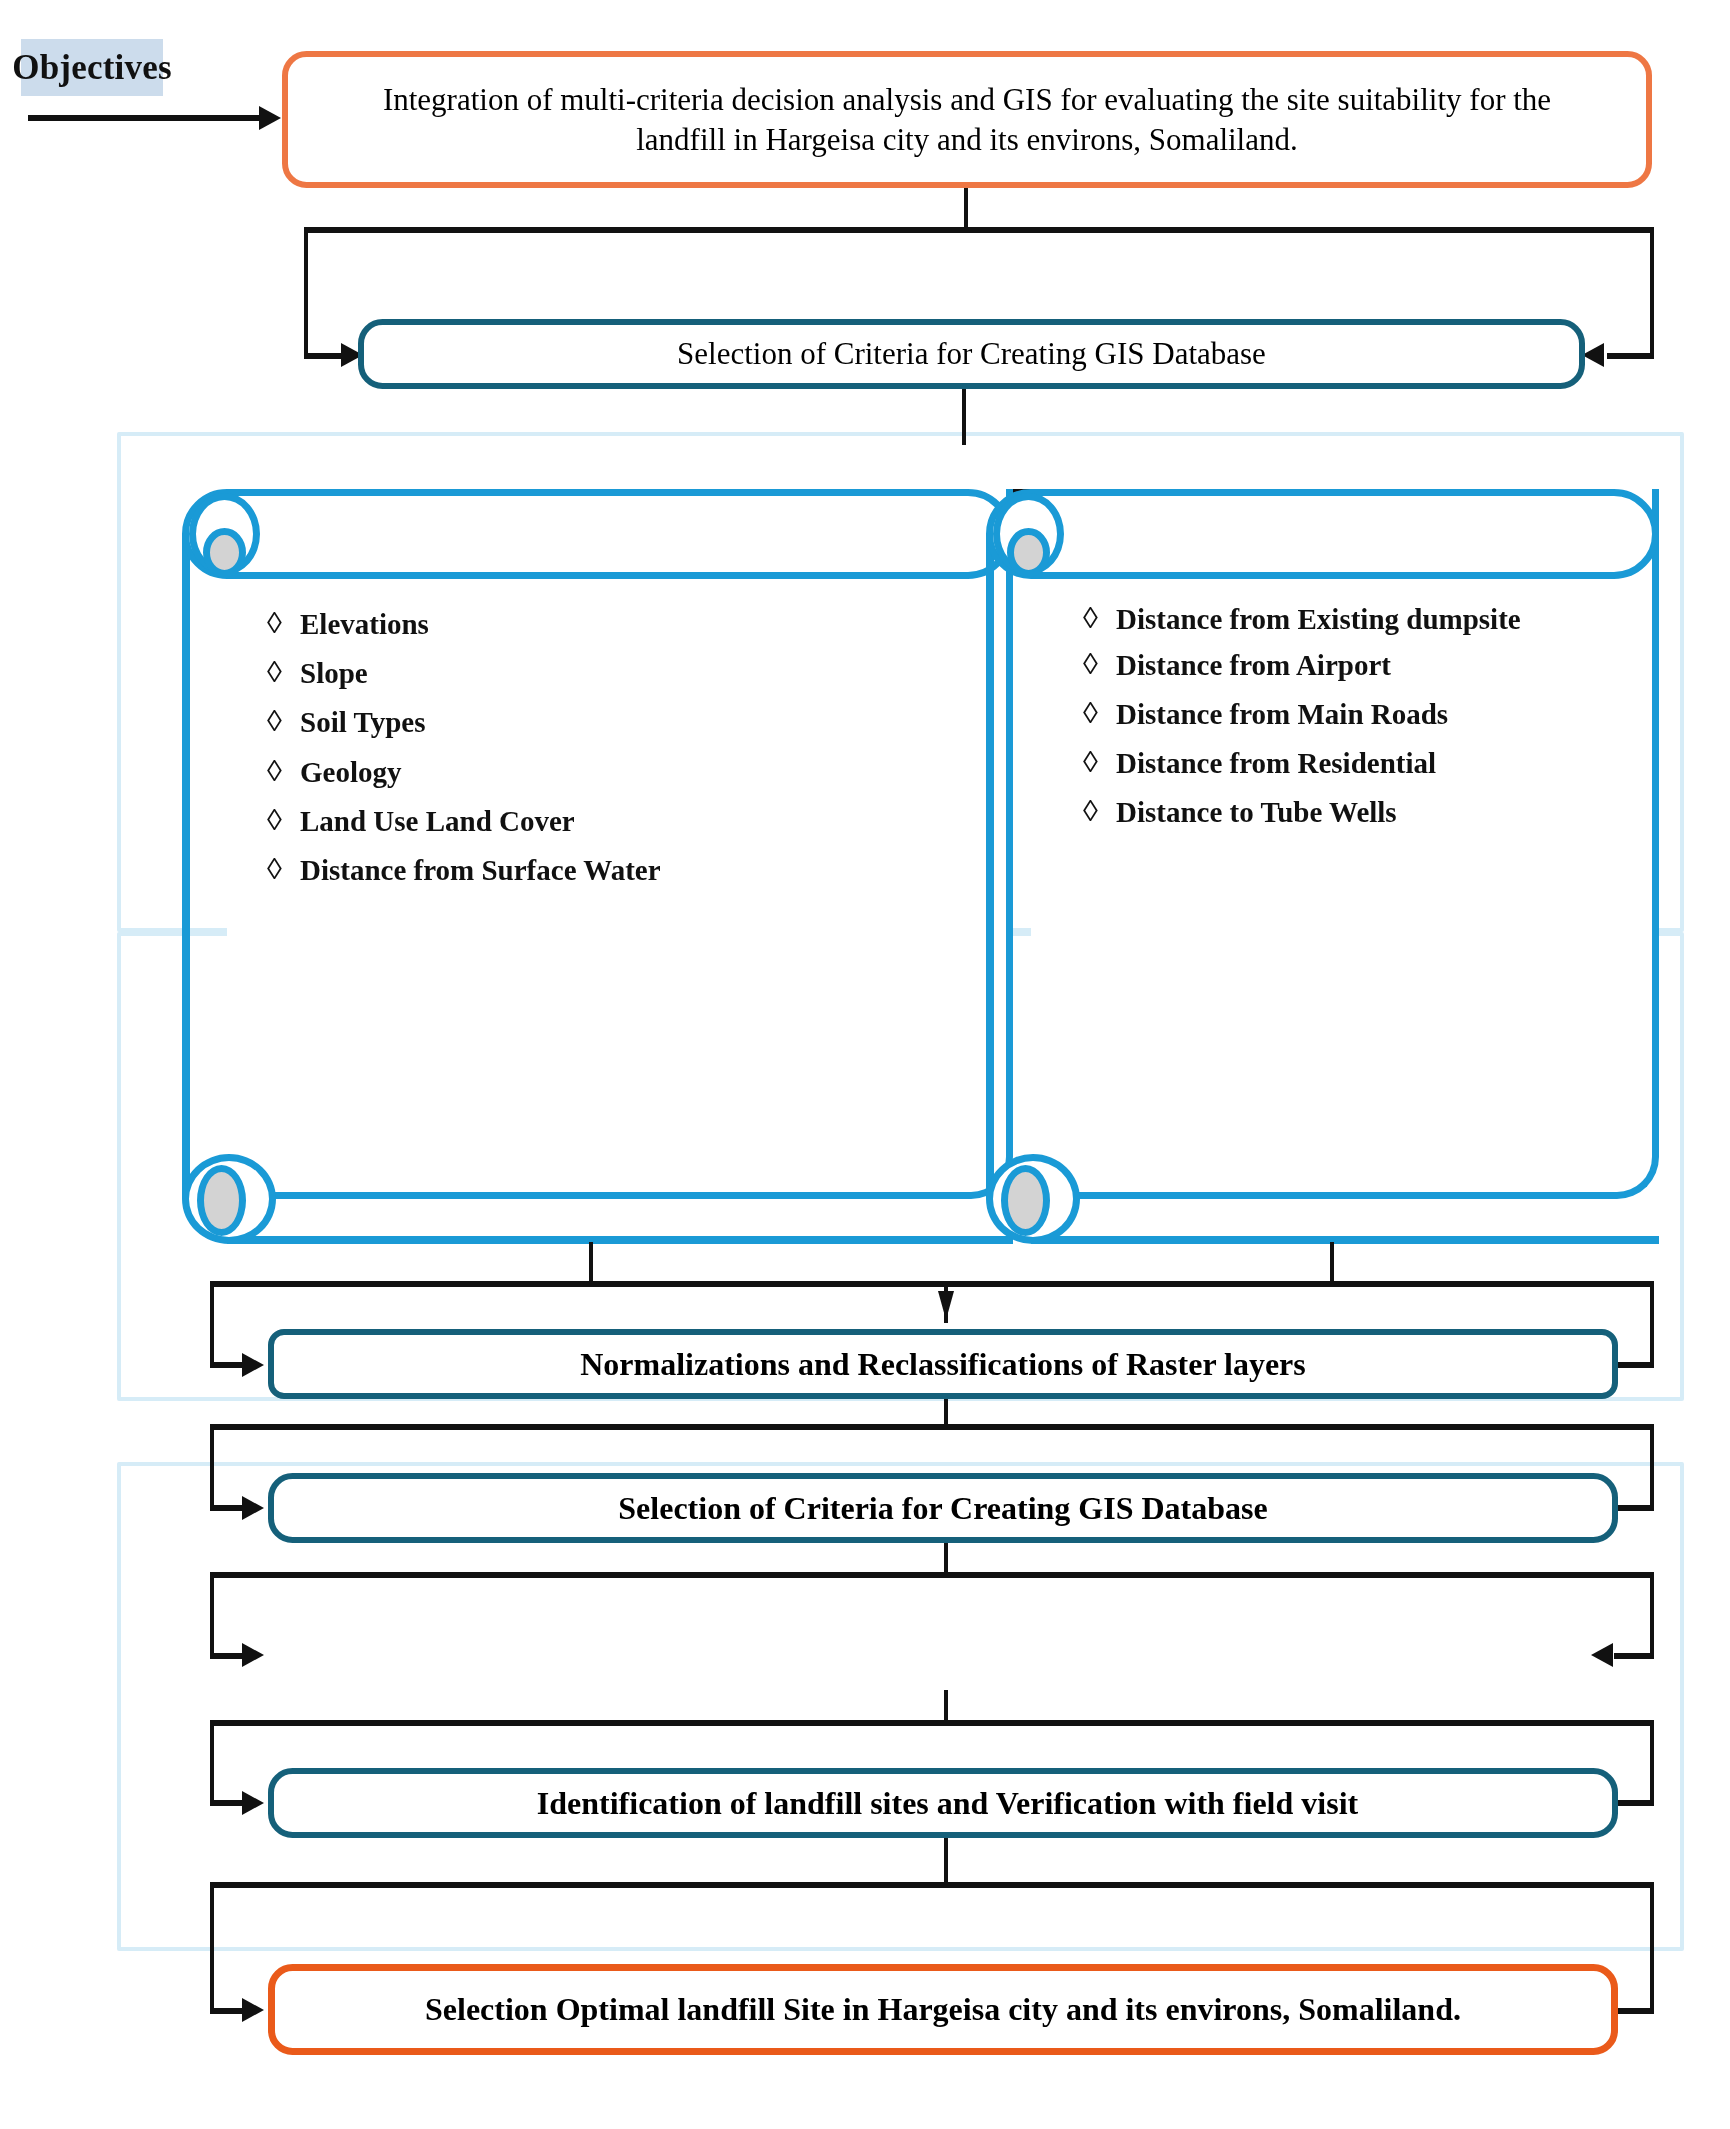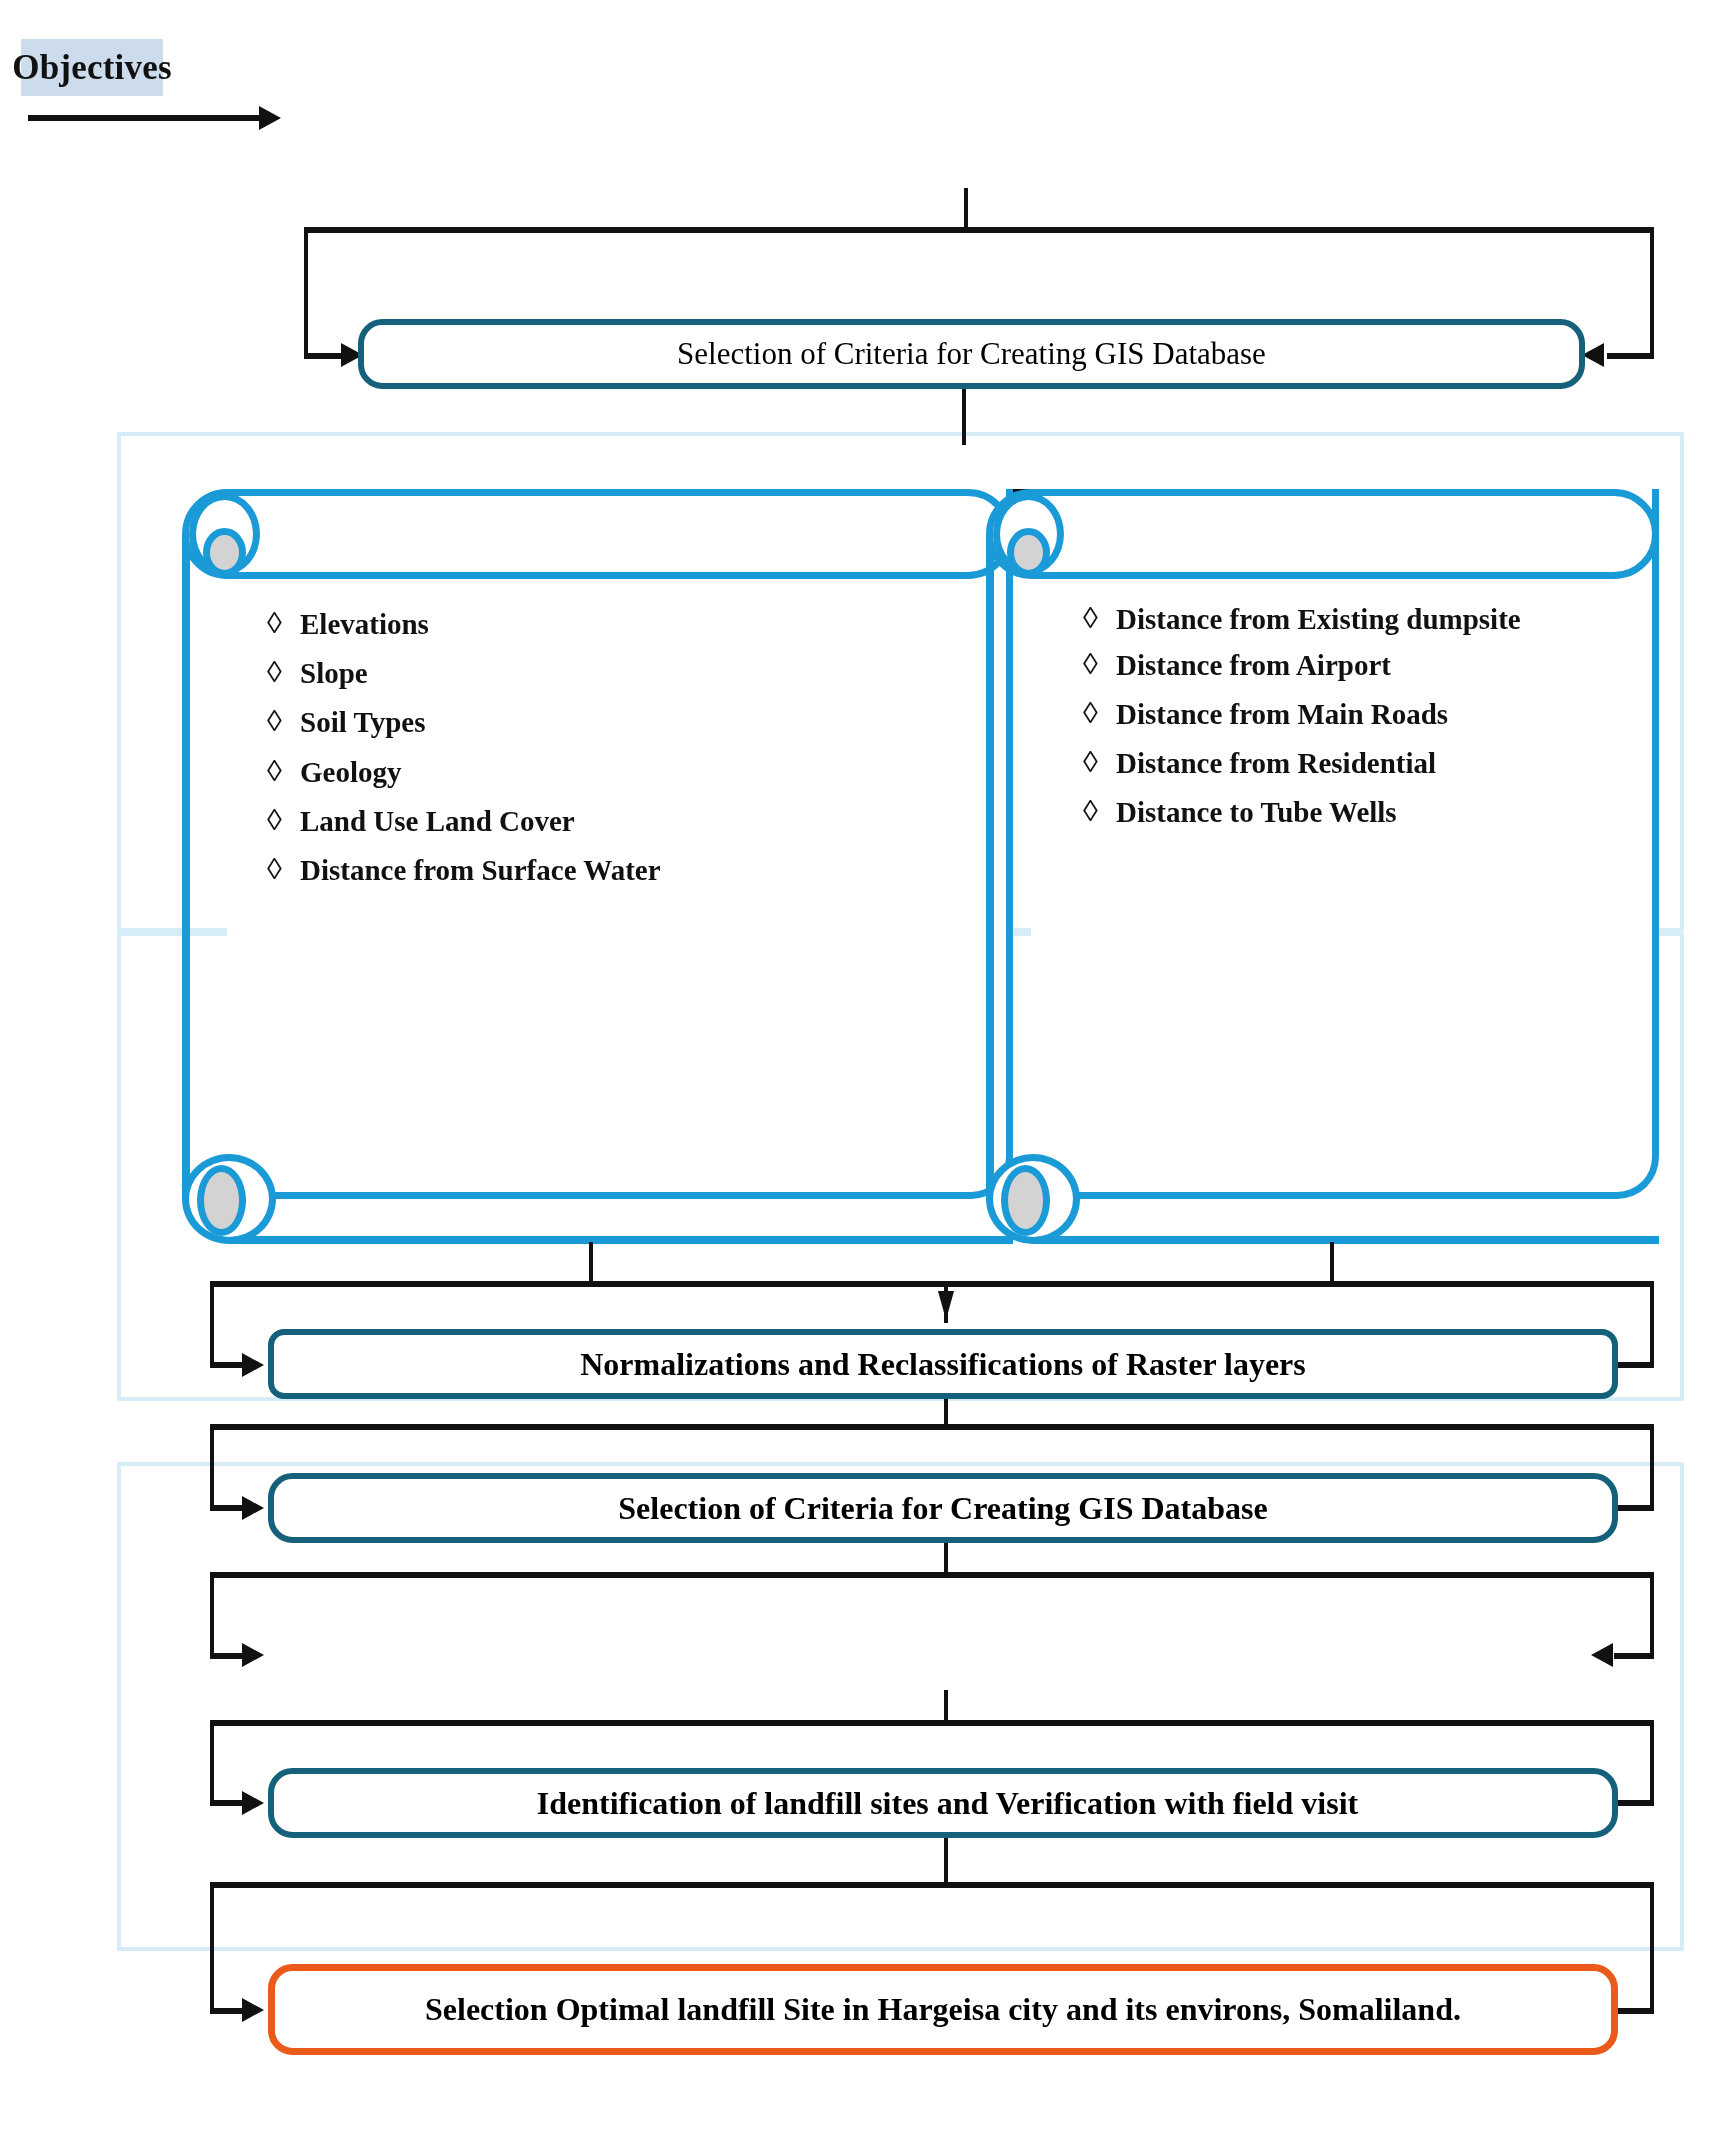--- a/index.html
+++ b/index.html
@@ -111,20 +111,23 @@
 </head>
 <body>
 
 <div id="stage">
 
   <div class="objectives-label">Objectives</div>
 
   <div class="hline thick" style="left:28px;top:103px;width:236px;"></div>
   <div class="arrow-r" style="left:259px;top:94px;"></div>
 
+  <div class="proc orange" style="left:282px;top:39px;width:1370px;height:137px;border-width:6.1px;">
+    <span class="txt t-title">Integration of multi-criteria decision analysis and GIS for evaluating the site suitability for the landfill in Hargeisa city and its environs, Somaliland.</span>
+  </div>
 
   <div class="vline" style="left:964px;top:176px;height:42px;"></div>
 
   <div class="hline thick" style="left:304px;top:215px;width:1350px;"></div>
   <div class="vline" style="left:304px;top:215px;height:130px;"></div>
   <div class="vline" style="left:1650px;top:215px;height:130px;"></div>
   <div class="hline thick" style="left:304px;top:341px;width:42px;"></div>
   <div class="hline thick" style="left:1607px;top:341px;width:47px;"></div>
   <div class="arrow-r" style="left:341px;top:331px;"></div>
   <div class="arrow-l" style="left:1582px;top:331px;"></div>

